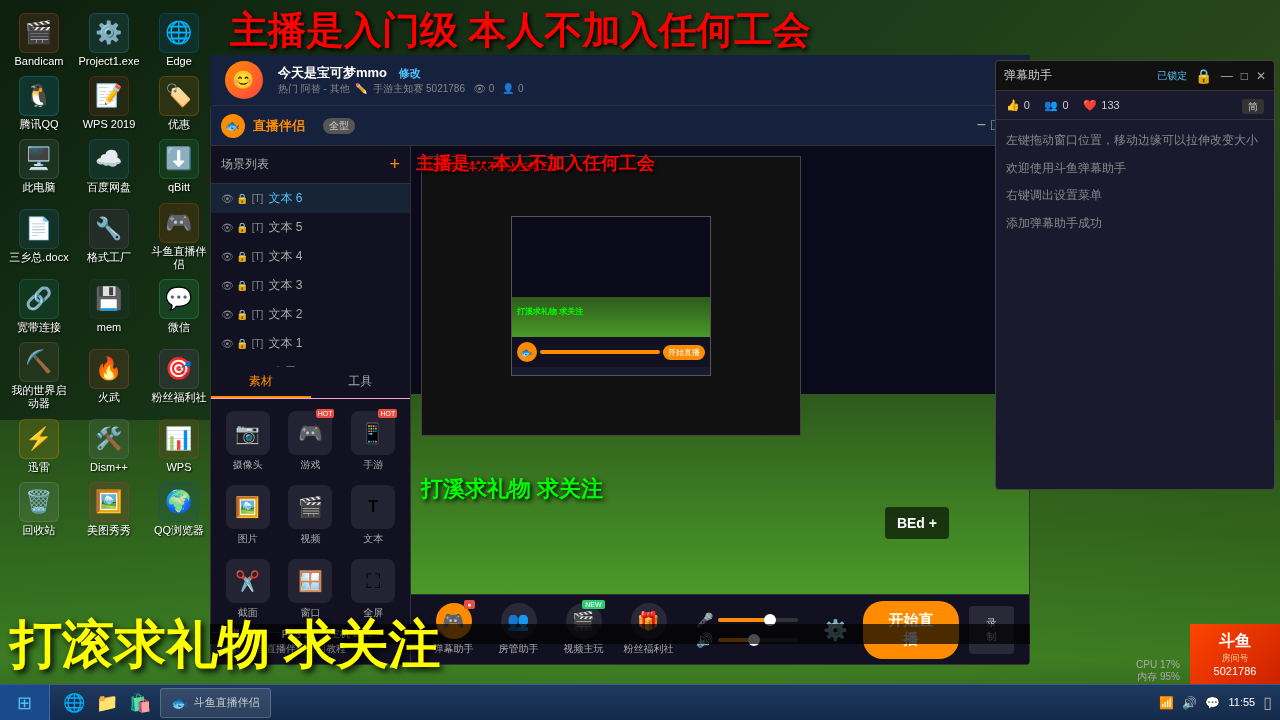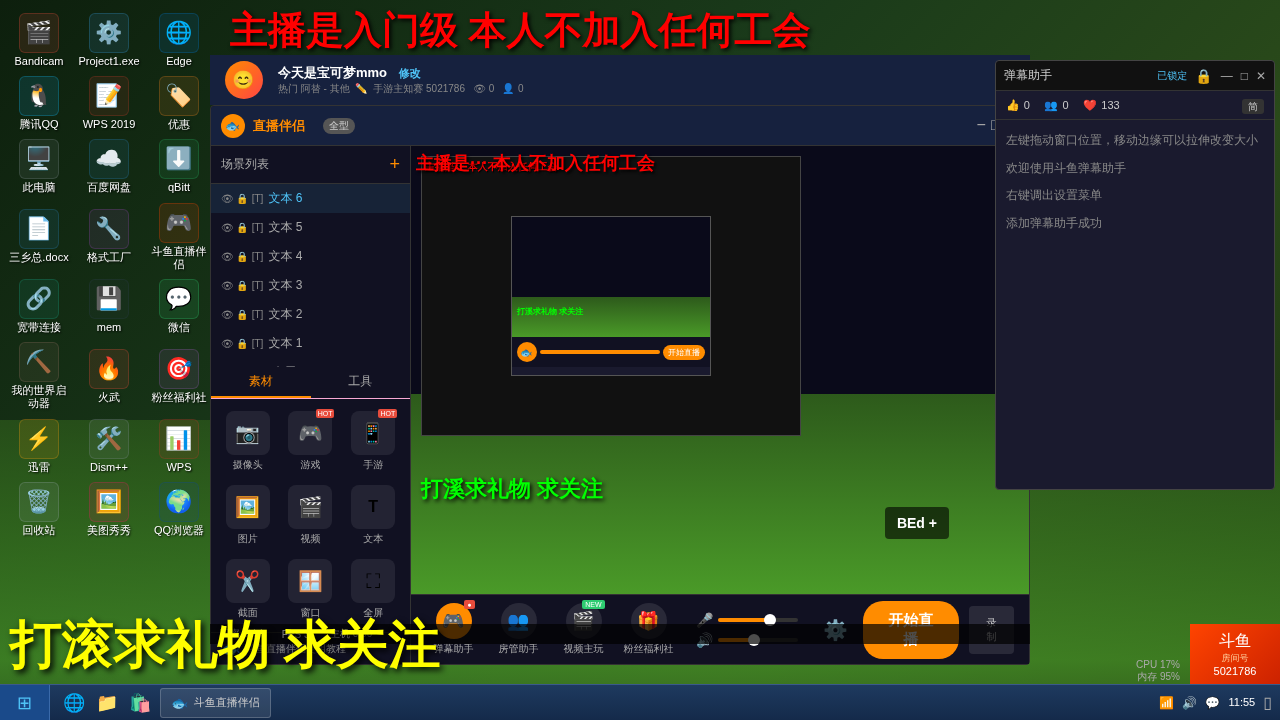--- a/index.html
+++ b/index.html
@@ -490,21 +490,21 @@
       right: 0;
       width: 90px;
       height: 60px;
       background: linear-gradient(135deg, #ff4400, #cc2200);
       display: flex;
       flex-direction: column;
       align-items: center;
       justify-content: center;
       z-index: 200;
     }
-    .douyu-text { font-size: 16px; color: #fff; font-weight: normal; }
+    .douyu-text { font-size: 16px; color: #fff; font-weight: bold; }
     .douyu-sub { font-size: 9px; color: #ffcc99; }
     .douyu-id { font-size: 11px; color: #fff; }
 
     
     .sys-stats {
       position: absolute;
       bottom: 36px;
       right: 100px;
       font-size: 10px;
       color: #aaa;

